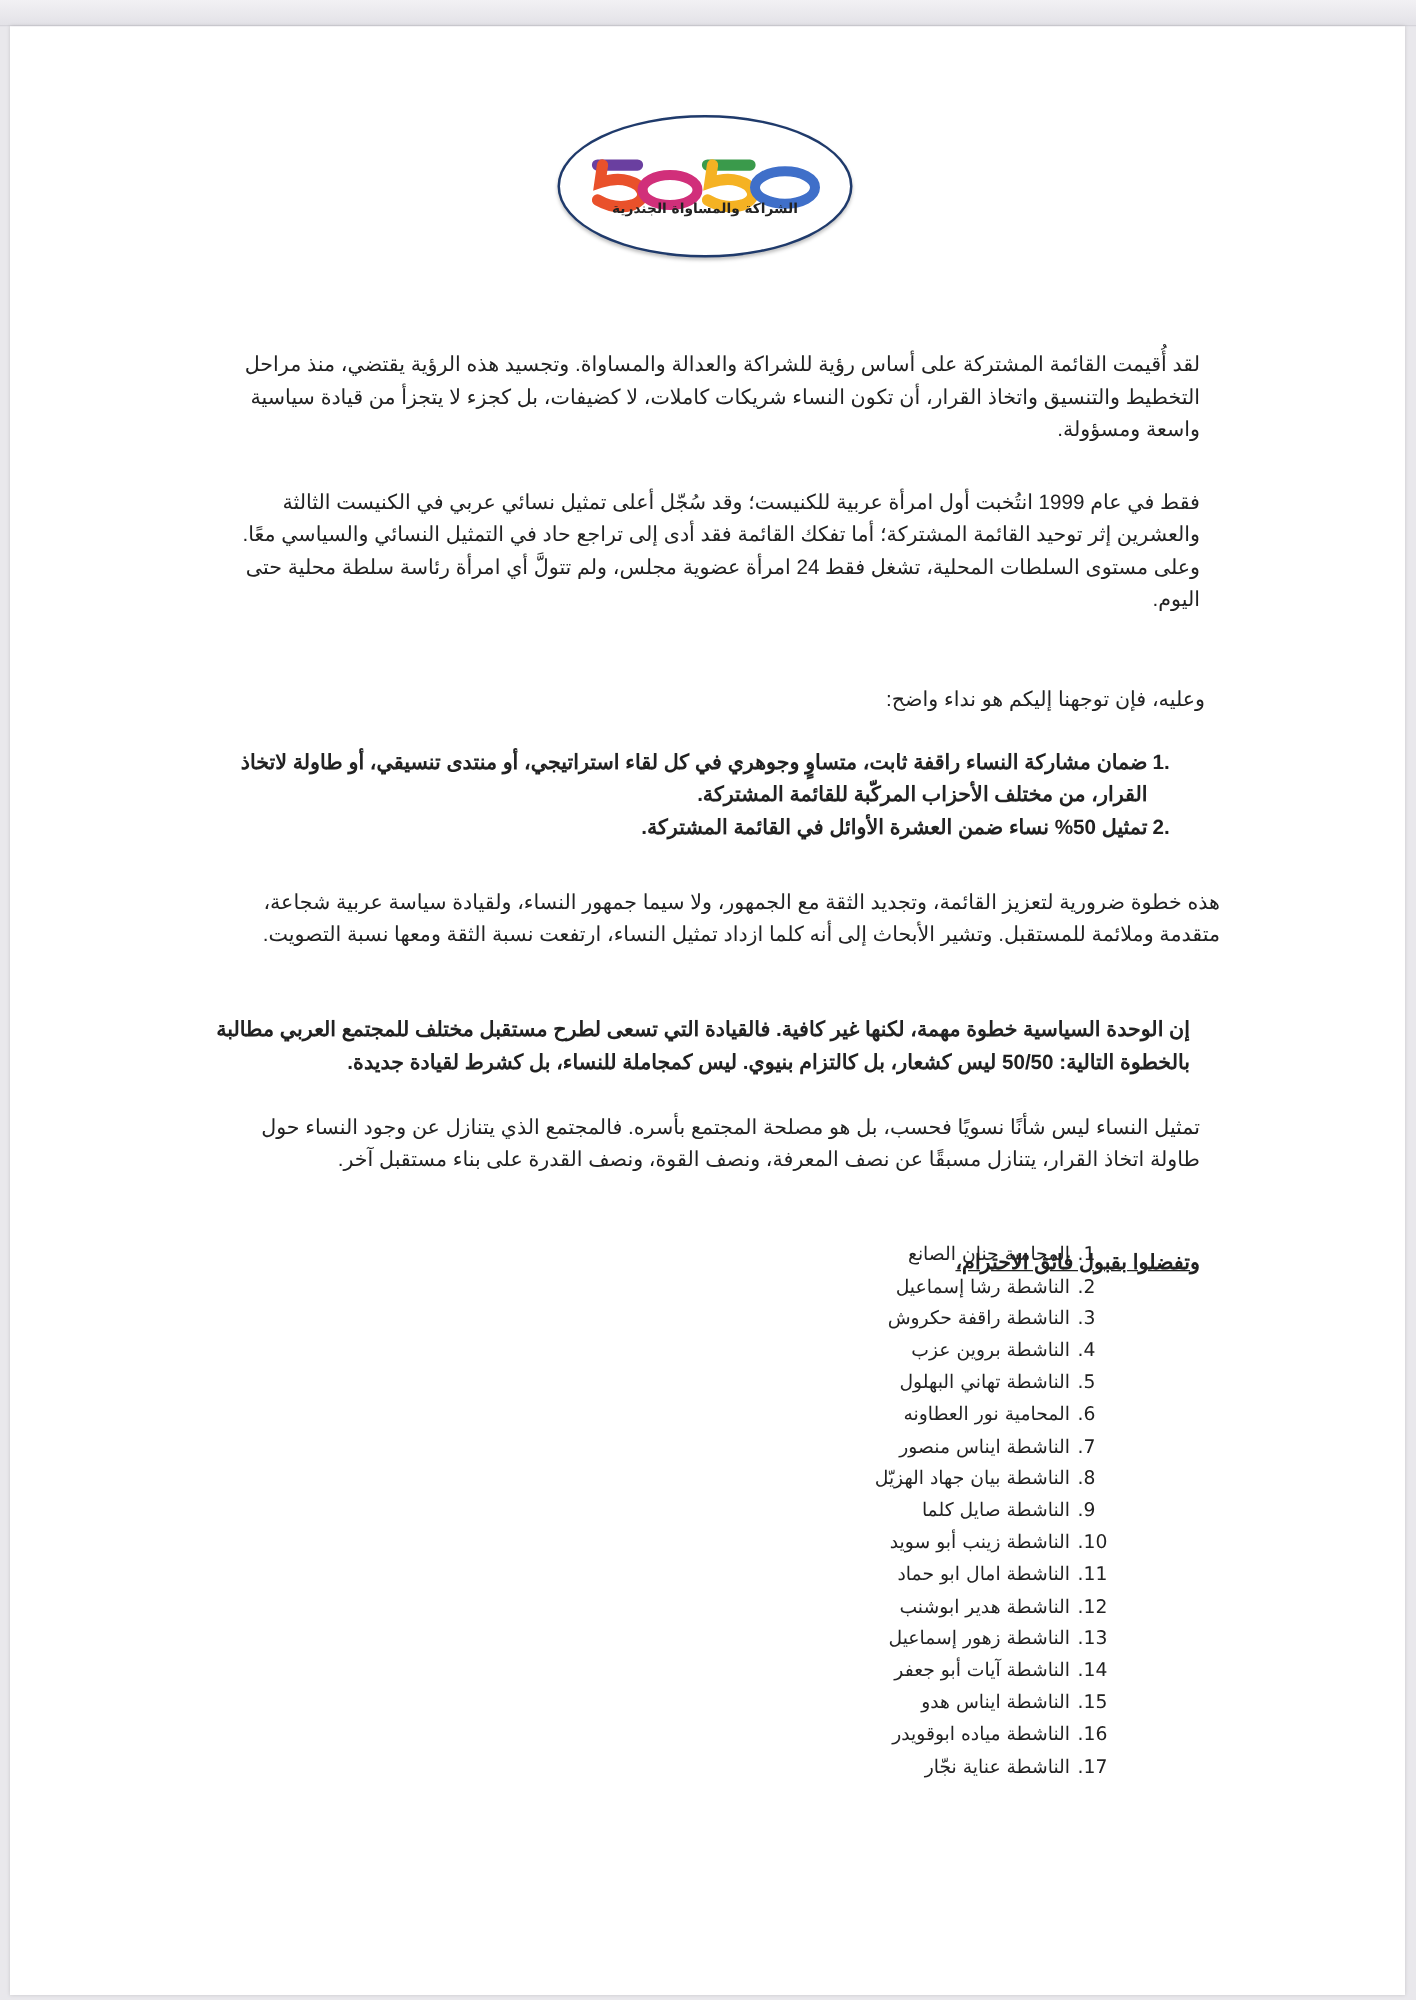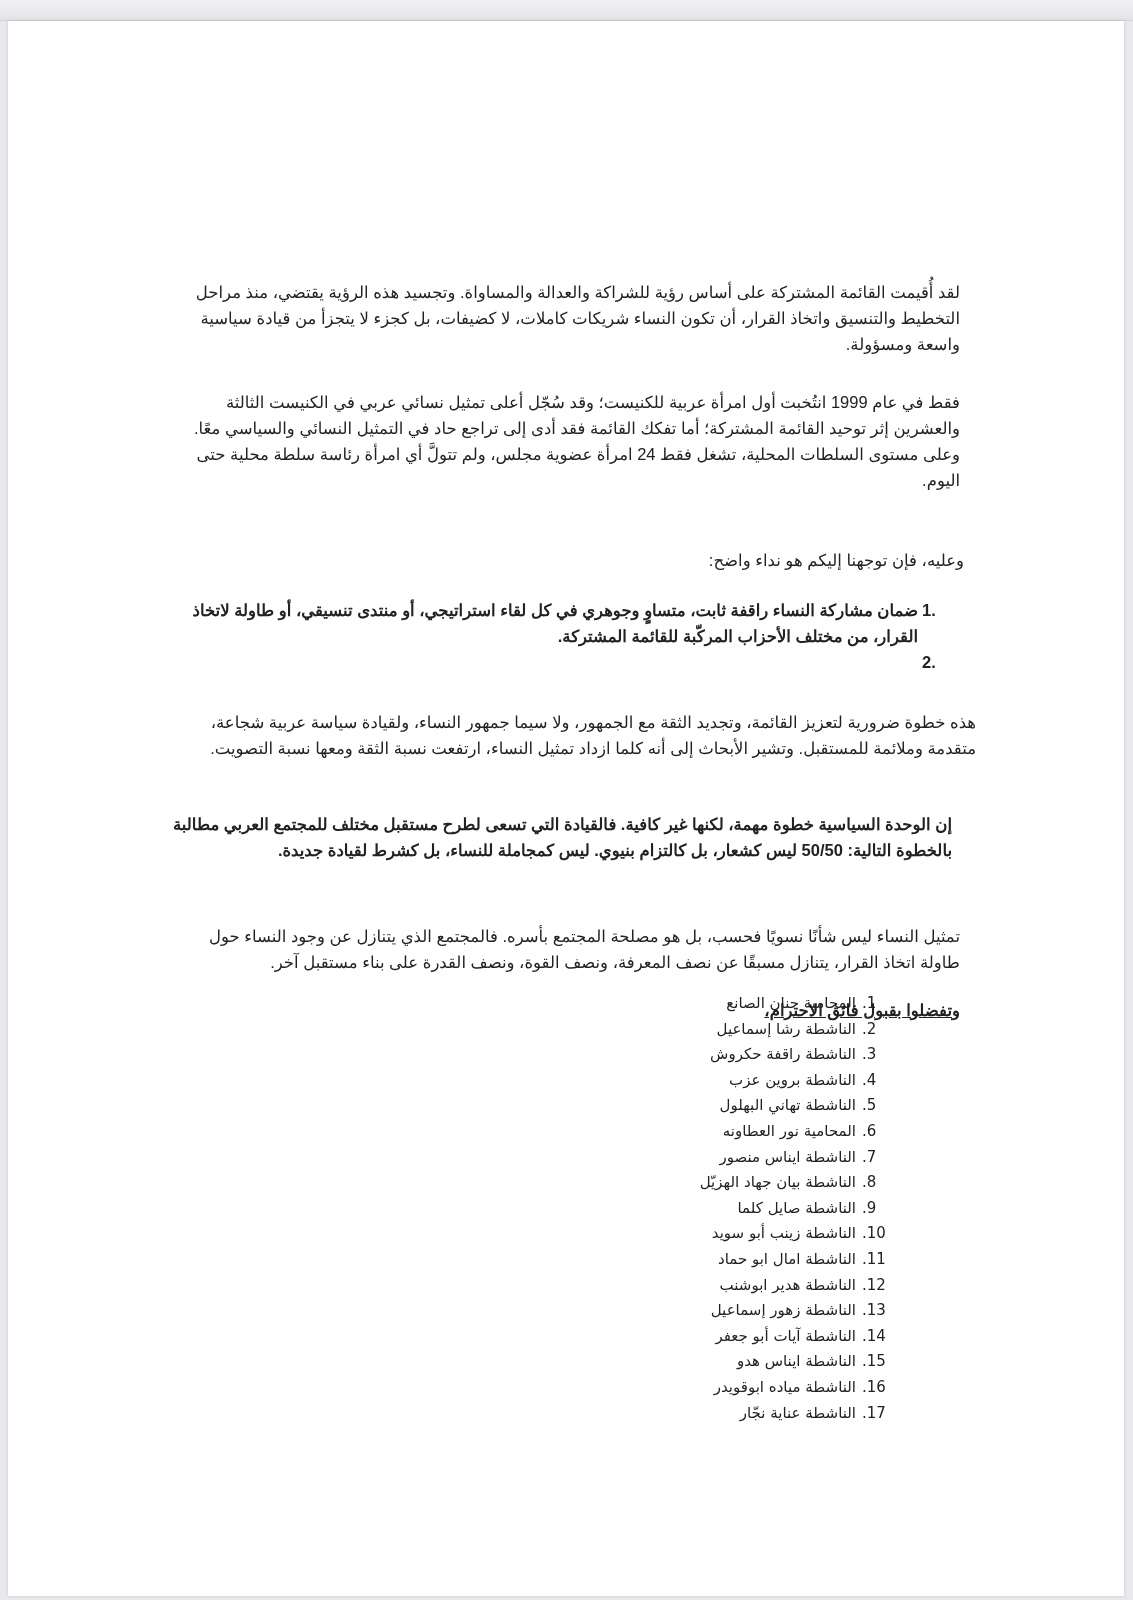--- a/index.html
+++ b/index.html
@@ -35,21 +35,21 @@
     direction:rtl; text-align:right;
     font-family:"Liberation Sans", sans-serif;
     font-size:16.5px; color:#222; line-height:26px;
   }
   .p1 { top:258px; }
   .p2 { top:368px; }
   .p3 { top:526px; }
   .ol1 { top:576px; }
   .p4 { top:688px; }
   .p5 { top:790px; font-weight:bold; }
-  .p6 { top:868px;margin-top:34px; }
+  .p6 { top:868px; }
   .closing { top:976px; font-weight:bold;text-decoration:underline; }
   .bold { font-weight:bold; }
   .olitem { position:relative; padding-right:34px; }
   .olitem .num { position:absolute; right:0; top:0; width:30px; text-align:left; }
   .signers {
     position:absolute; left:680px; top:992px; width:212px;
     direction:rtl; text-align:right;
     font-family:"DejaVu Sans", sans-serif;
     font-size:15px; color:#222; line-height:25.6px;
   }
@@ -57,36 +57,49 @@
   .signer .num { position:absolute; right:0; top:0; width:30px; text-align:left; direction:ltr; }
   .signer .num::after { content:""; }
 </style>
 </head>
 <body>
 
 <div class="topbar"></div>
 
 <div class="page">
 
+  <div class="logo" style="left:438px; top:71px;">
+    <svg width="232" height="110" viewBox="0 0 232 110">
+
+      <path d="M30 38 H62" stroke="#6a3fa0" stroke-width="9" stroke-linecap="round" fill="none"></path>
+      <path d="M34 38 L32 52 Q50 46 62 54 Q72 64 58 70 Q44 74 30 66" stroke="#e9512b" stroke-width="9" stroke-linecap="round" fill="none"></path>
+      <ellipse cx="88" cy="58" rx="22" ry="12" stroke="#d12f7a" stroke-width="8" fill="none"></ellipse>
+      <path d="M118 38 H152" stroke="#3a9a4b" stroke-width="9" stroke-linecap="round" fill="none"></path>
+      <path d="M122 38 L120 52 Q138 46 150 54 Q160 64 146 70 Q132 74 118 66" stroke="#f5b223" stroke-width="9" stroke-linecap="round" fill="none"></path>
+      <ellipse cx="180" cy="56" rx="24" ry="13" stroke="#3f6fc9" stroke-width="8" fill="none"></ellipse>
+    </svg>
+    <div class="logo-sub">الشراكة والمساواة الجندرية</div>
+  </div>
 
   <div class="doc p1" style="left:172px;">لقد أُقيمت القائمة المشتركة على أساس رؤية للشراكة والعدالة والمساواة. وتجسيد هذه الرؤية يقتضي، منذ مراحل التخطيط والتنسيق واتخاذ القرار، أن تكون النساء شريكات كاملات، لا كضيفات، بل كجزء لا يتجزأ من قيادة سياسية واسعة ومسؤولة.</div>
 
   <div class="doc p2" style="left:172px;">
     <div>فقط في عام 1999 انتُخبت أول امرأة عربية للكنيست؛ وقد سُجّل أعلى تمثيل نسائي عربي في الكنيست الثالثة والعشرين إثر توحيد القائمة المشتركة؛ أما تفكك القائمة فقد أدى إلى تراجع حاد في التمثيل النسائي والسياسي معًا. وعلى مستوى السلطات المحلية، تشغل فقط 24 امرأة عضوية مجلس، ولم تتولَّ أي امرأة رئاسة سلطة محلية حتى اليوم.</div>
   </div>
 
   <div class="doc p3" style="left:176px;">وعليه، فإن توجهنا إليكم هو نداء واضح:</div>
 
   <div class="doc ol1 bold" style="left:164px; width:780px;">
     <div class="olitem">
       <span class="num">.1</span>
       <span>ضمان مشاركة النساء راقفة ثابت، متساوٍ وجوهري في كل لقاء استراتيجي، أو منتدى تنسيقي، أو طاولة لاتخاذ القرار، من مختلف الأحزاب المركّبة للقائمة المشتركة.</span>
     </div>
     <div class="olitem">
       <span class="num">.2</span>
+      <span>تمثيل 50% نساء ضمن العشرة الأوائل في القائمة المشتركة.</span>
     </div>
   </div>
 
   <div class="doc p4" style="left:188px;">هذه خطوة ضرورية لتعزيز القائمة، وتجديد الثقة مع الجمهور، ولا سيما جمهور النساء، ولقيادة سياسة عربية شجاعة، متقدمة وملائمة للمستقبل. وتشير الأبحاث إلى أنه كلما ازداد تمثيل النساء، ارتفعت نسبة الثقة ومعها نسبة التصويت.</div>
 
   <div class="doc p5" style="left:164px;">إن الوحدة السياسية خطوة مهمة، لكنها غير كافية. فالقيادة التي تسعى لطرح مستقبل مختلف للمجتمع العربي مطالبة بالخطوة التالية: 50/50 ليس كشعار، بل كالتزام بنيوي. ليس كمجاملة للنساء، بل كشرط لقيادة جديدة.</div>
 
   <div class="doc p6" style="left:172px;">تمثيل النساء ليس شأنًا نسويًا فحسب، بل هو مصلحة المجتمع بأسره. فالمجتمع الذي يتنازل عن وجود النساء حول طاولة اتخاذ القرار، يتنازل مسبقًا عن نصف المعرفة، ونصف القوة، ونصف القدرة على بناء مستقبل آخر.</div>
 
   <div class="doc closing" style="left:172px;">وتفضلوا بقبول فائق الاحترام،</div>

